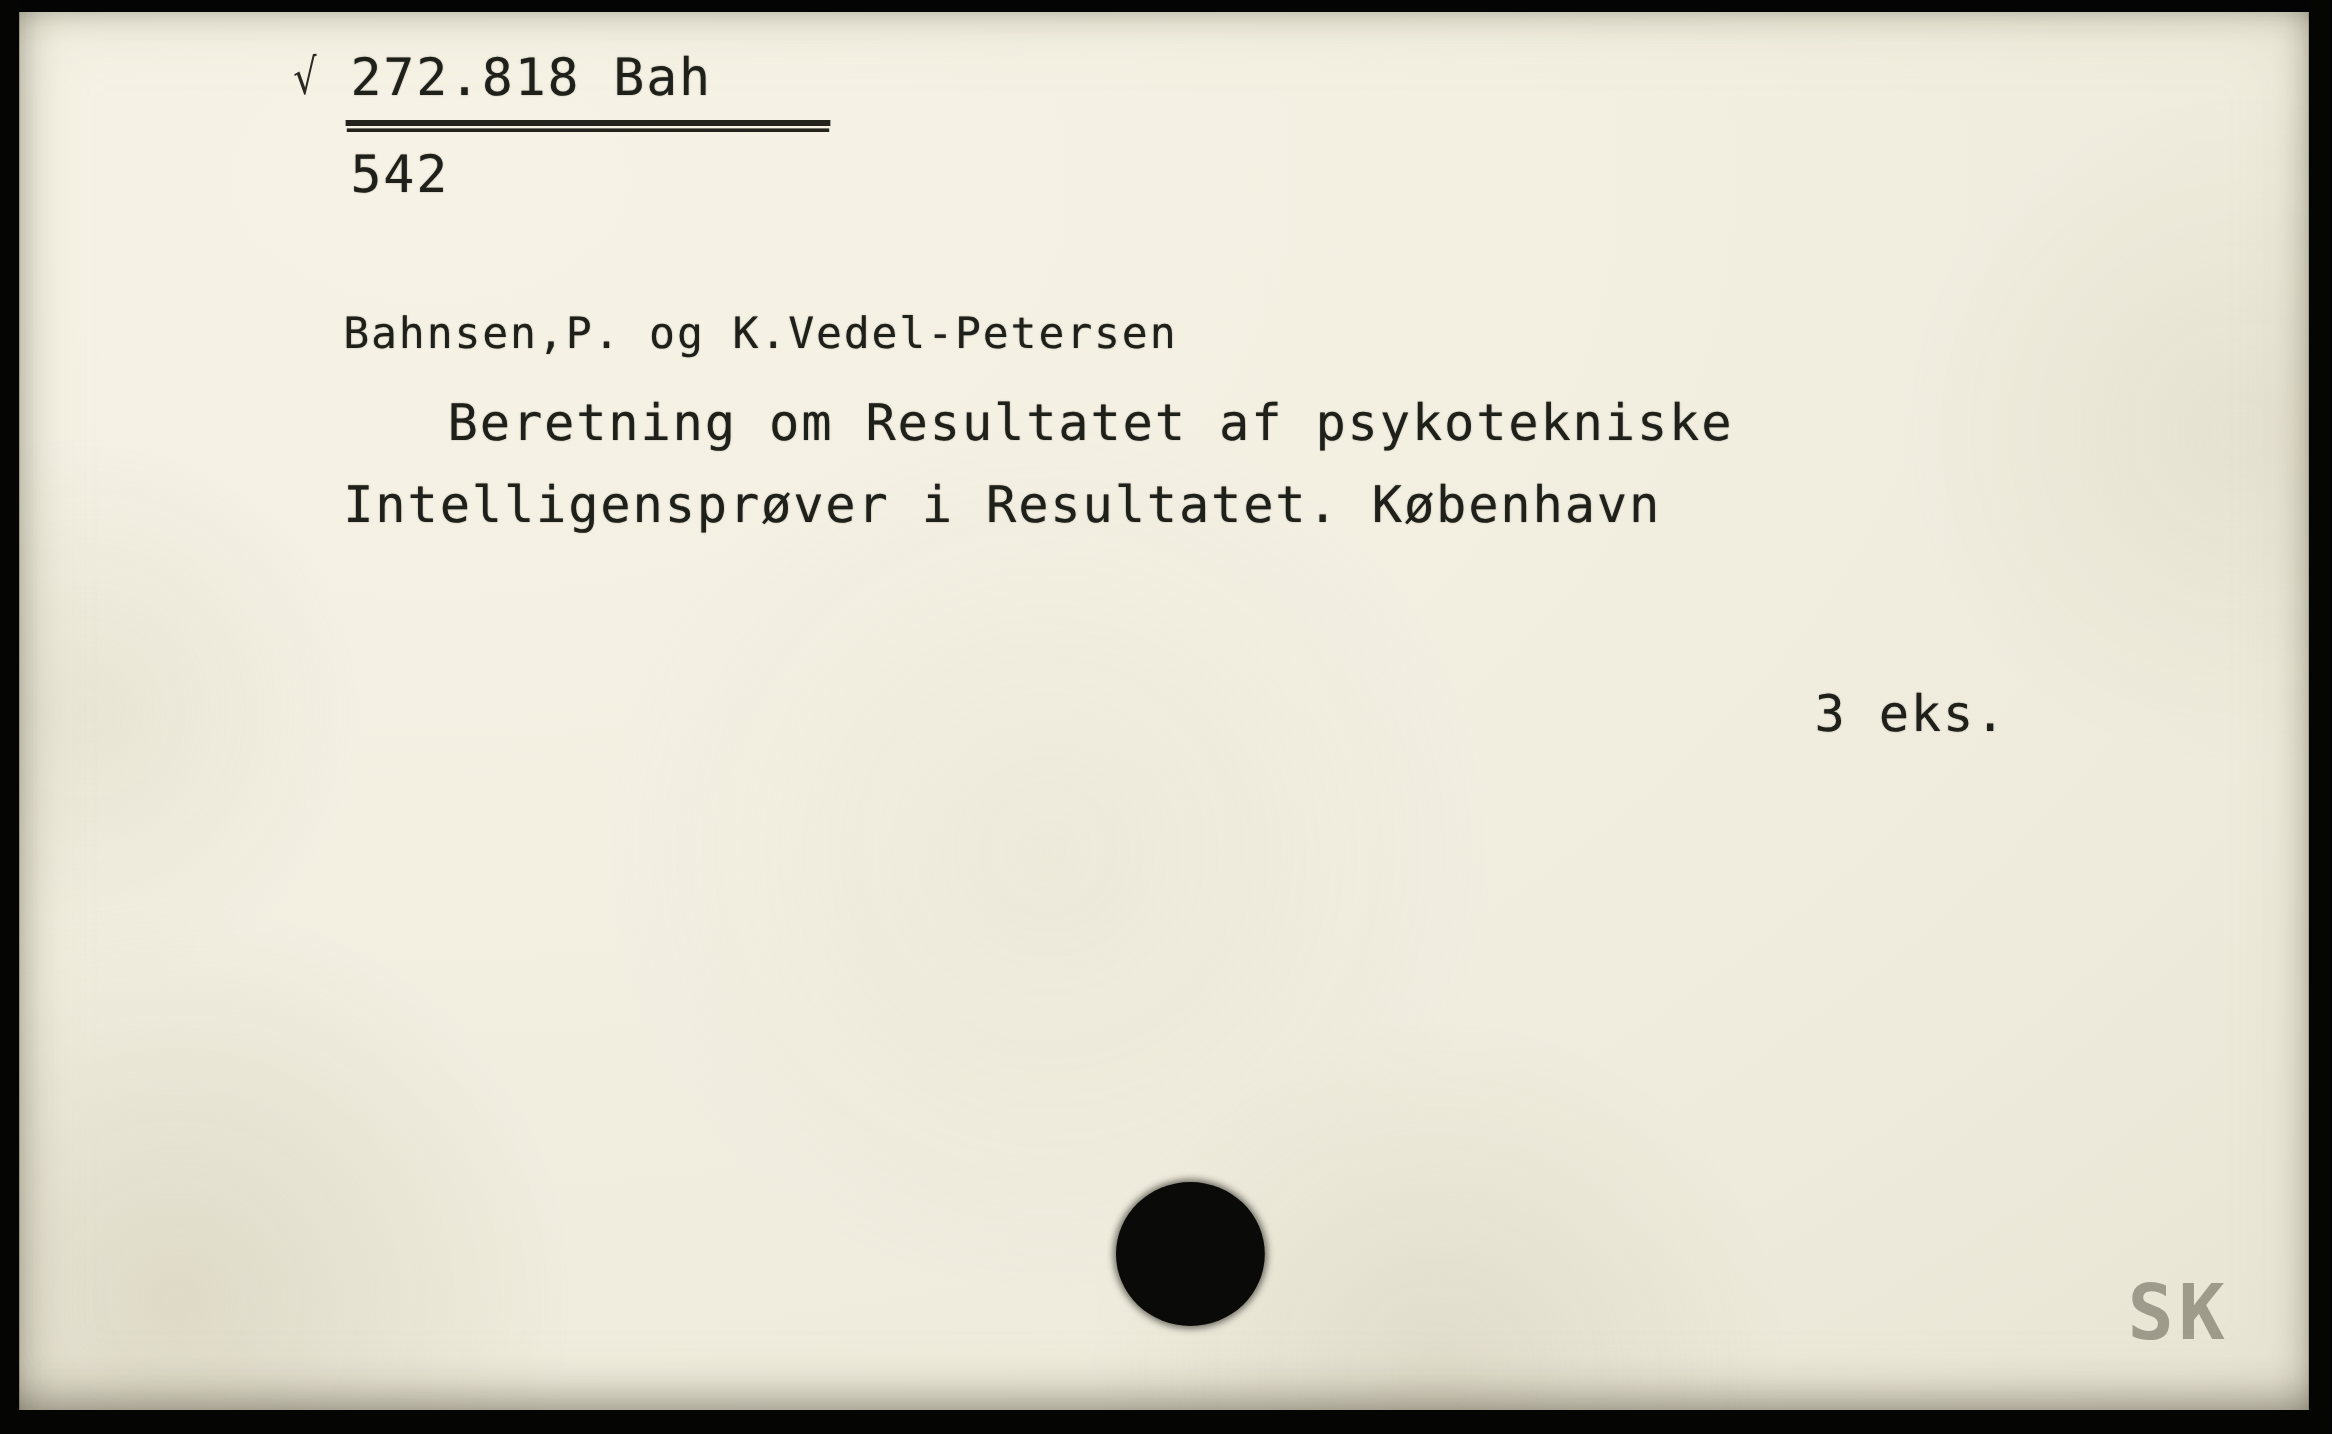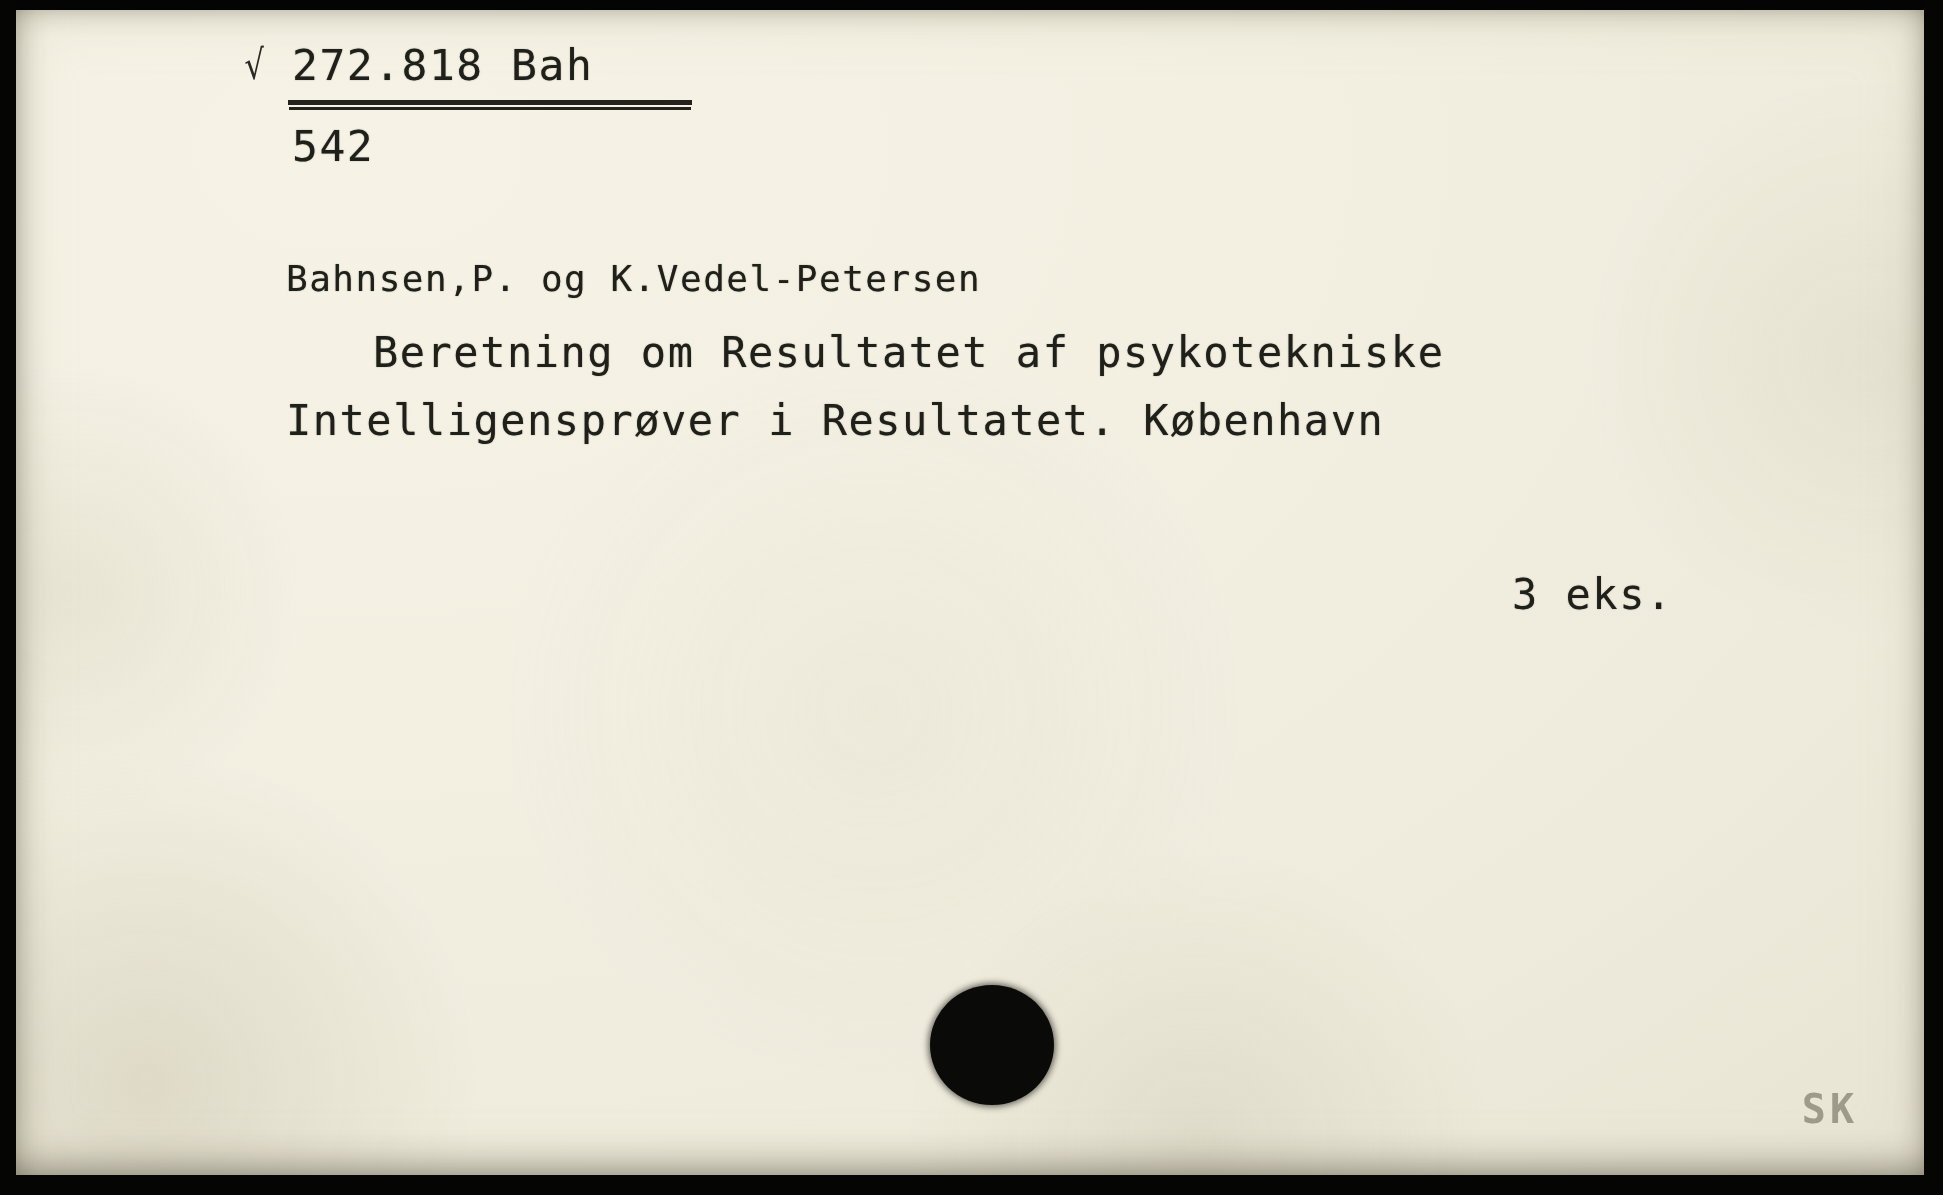--- a/index.html
+++ b/index.html
@@ -124,21 +124,21 @@
     border-radius: 50%;
     background: #0a0a08;
     box-shadow: 0 0 6px 2px rgba(20,19,14,0.6);
   }
 
   
   #stamp-sk {
     position: absolute;
     right: 66px;
     bottom: 44px;
-    font-size: 40px;
+    font-size: 64px;
     font-family: "DejaVu Sans Mono", monospace;
     letter-spacing: 4px;
     color: rgba(96,92,78,0.55);
     font-weight: bold;
   }
 
   
   #scan-top-bar {
     position: absolute;
     left: 0; top: 0; width: 1943px; height: 10px;

